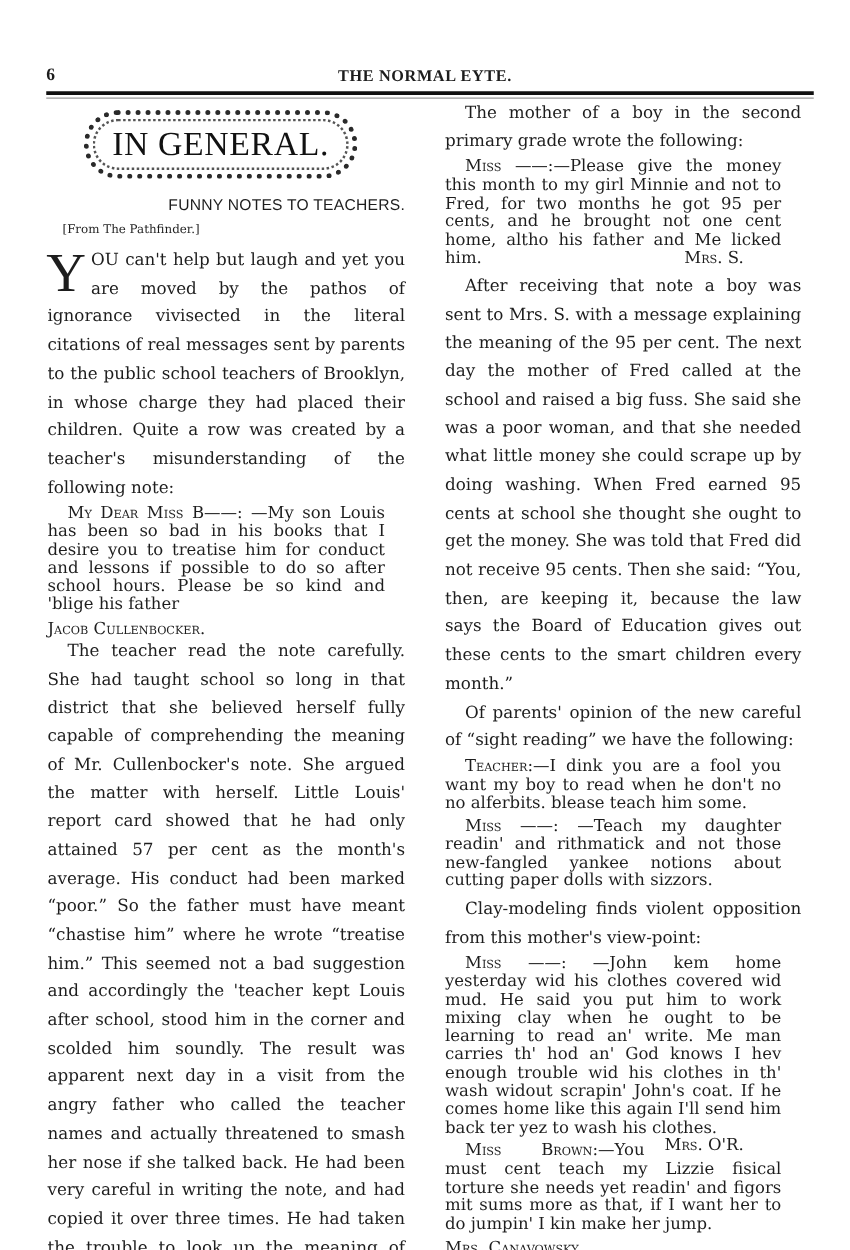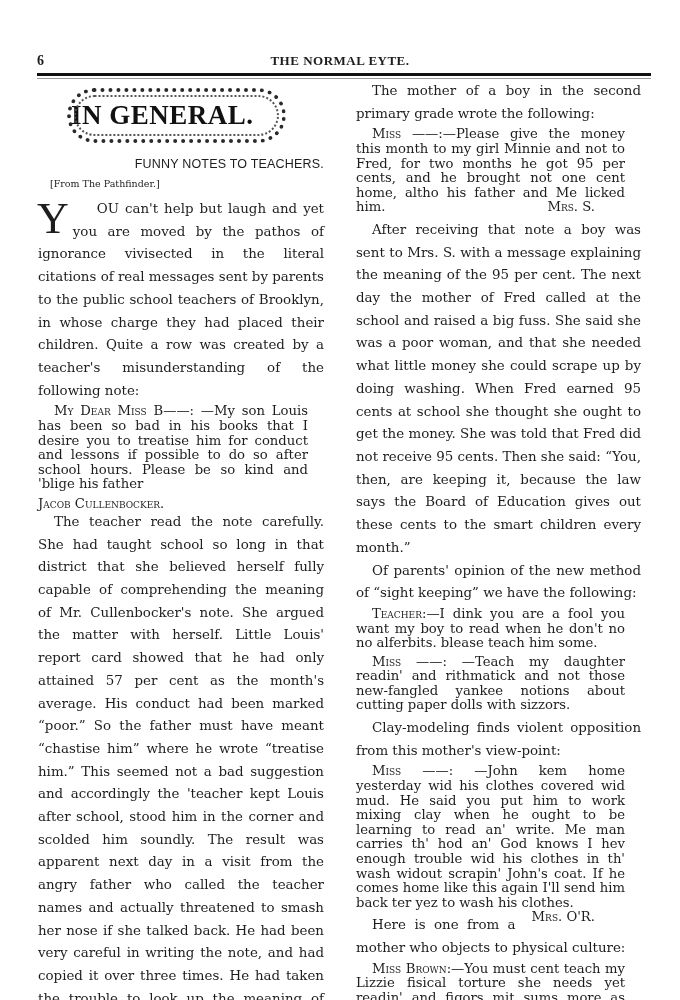--- a/index.html
+++ b/index.html
@@ -9,38 +9,38 @@
   .running-head { position: absolute; left: 0; width: 584px; top: 53px; text-align: center; font-weight: bold; font-size: 13px; letter-spacing: 0.5px; font-family: "Liberation Serif", serif; padding-left: 48px; }
   .rule-thick { position: absolute; left: 37px; width: 614px; top: 73px; height: 3px; background: #111; }
   .rule-thin { position: absolute; left: 37px; width: 614px; top: 78px; height: 1px; background: #9a9a9a; }
 
   .col { position: absolute; top: 0; }
   .col-left { left: 38px; width: 286px; }
   .col-right { left: 356px; width: 285px; }
 
   .ornament { position: absolute; left: 29px; top: 88px; width: 219px; height: 55px;
               border: 4px dotted #2a2a2a; border-radius: 28px; box-sizing: border-box;
-              display: flex; align-items: center; justify-content: flex-start; font-weight: bold; }
+              display: flex; align-items: center; justify-content: center; }
   .ornament::before { content: ""; position: absolute; inset: 3px; border: 2px dotted #555; border-radius: 24px; }
   .ornament-title { font-family: "Liberation Serif", serif; font-size: 27px; letter-spacing: 0.5px; color: #111; }
 
   .subtitle { position: absolute; left: 0; width: 286px; top: 157px; text-align: right;
               font-family: "Liberation Sans", sans-serif; font-size: 12.5px; letter-spacing: 0.2px; }
   .source { position: absolute; left: 12px; width: 286px; top: 178px; font-size: 9.5px; }
 
   .body { position: absolute; left: 0; width: 286px; font-size: 13.4px; line-height: 22.7px; text-align: justify; }
   .body p { margin: 0; text-indent: 16px; }
   .note { font-size: 13.2px; line-height: 14.6px; text-align: justify; margin: 2px 16px 4px 0; text-indent: 16px; }
   .note .sc { font-variant: small-caps; }
   .signature { padding-right: 12px; font-variant: small-caps; font-size: 13.2px; line-height: 15px; }
   .sig-inline { float: right; font-variant: small-caps; margin-right: 30px; }
 
   .dropcap-para { text-indent: 0 !important; }
   .dropcap { float: left; font-size: 44px; line-height: 38px; margin: 2px 4px 0 -1px; font-family: "Liberation Serif", serif; }
-  .first-word { font-variant: small-caps; margin-left: 24px; }
+  .first-word { font-variant: small-caps; }
 
   .right-body { position: absolute; left: 0; top: 80px; width: 285px; font-size: 13.4px; line-height: 22.7px; text-align: justify; }
   .right-body p { margin: 0; text-indent: 16px; }
 </style>
 </head>
 <body>
 
 <div class="page-num">6</div>
 <div class="running-head">THE NORMAL EYTE.</div>
 <div class="rule-thick"></div>
@@ -63,29 +63,28 @@
   </div>
 </div>
 
 <div class="col col-right">
   <div class="right-body">
     <p>The mother of a boy in the second primary grade wrote the following:</p>
 
     <div class="note"><span class="sc">Miss ——:</span><span>—Please give the money this month to my girl Minnie and not to Fred, for two months he got 95 per cents, and he brought not one cent home, altho his father and Me licked him.</span><span class="sig-inline">Mrs. S.</span></div>
 
     <p>After receiving that note a boy was sent to Mrs. S. with a message explaining the meaning of the 95 per cent. The next day the mother of Fred called at the school and raised a big fuss. She said she was a poor woman, and that she needed what little money she could scrape up by doing washing. When Fred earned 95 cents at school she thought she ought to get the money. She was told that Fred did not receive 95 cents. Then she said: “You, then, are keeping it, because the law says the Board of Education gives out these cents to the smart children every month.”</p>
-    <p>Of parents' opinion of the new method of “sight keeping” we have the following:</p>
+    <p>Of parents' opinion of the new careful of “sight reading” we have the following:</p>
 
     <div class="note"><span class="sc">Teacher:</span><span>—I dink you are a fool you want my boy to read when he don't no no alferbits. blease teach him some.</span></div>
 
     <div class="note"><span class="sc">Miss ——:</span><span> —Teach my daughter readin' and rithmatick and not those new-fangled yankee notions about cutting paper dolls with sizzors.</span></div>
 
     <p>Clay-modeling finds violent opposition from this mother's view-point:</p>
 
     <div class="note"><span class="sc">Miss ——:</span><span> —John kem home yesterday wid his clothes covered wid mud. He said you put him to work mixing clay when he ought to be learning to read an' write. Me man carries th' hod an' God knows I hev enough trouble wid his clothes in th' wash widout scrapin' John's coat. If he comes home like this again I'll send him back ter yez to wash his clothes.</span><span class="sig-inline">Mrs. O'R.</span></div>
 
-    <p>Here is one from a mother who objects to physical culture:</p>
 
     <div class="note"><span class="sc">Miss Brown:</span><span>—You must cent teach my Lizzie fisical torture she needs yet readin' and figors mit sums more as that, if I want her to do jumpin' I kin make her jump.</span></div>
     <div class="signature">Mrs. Canavowsky.</div>
 
   </div>
 </div>
 
 </body></html>

